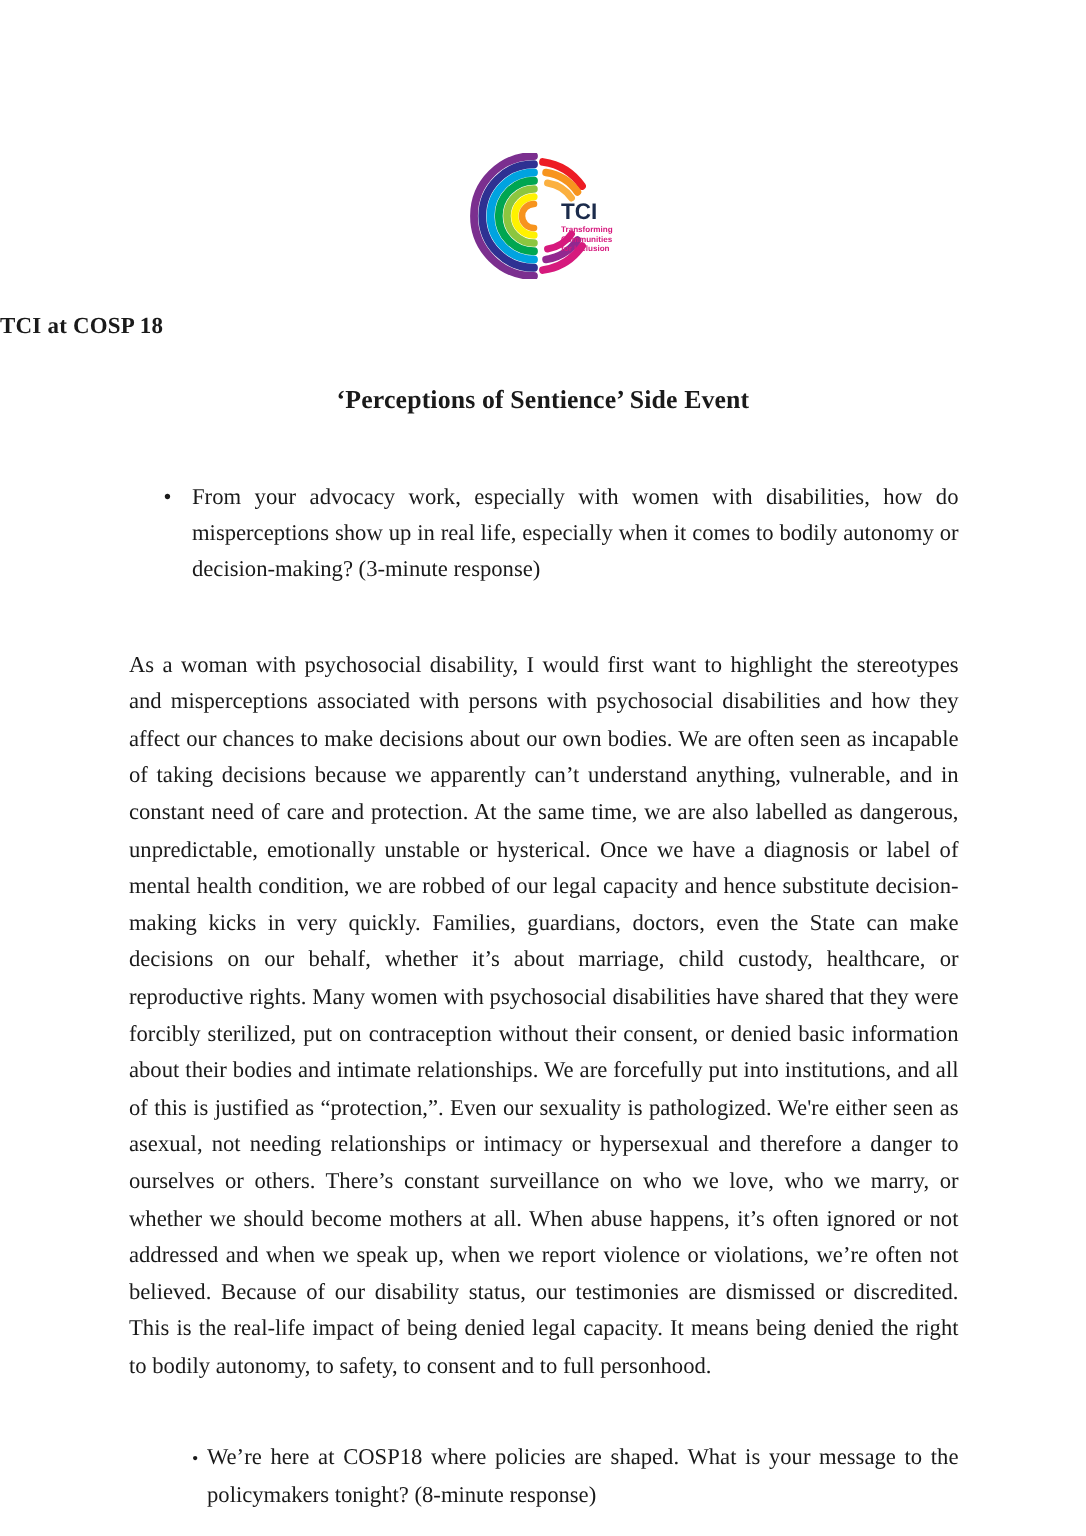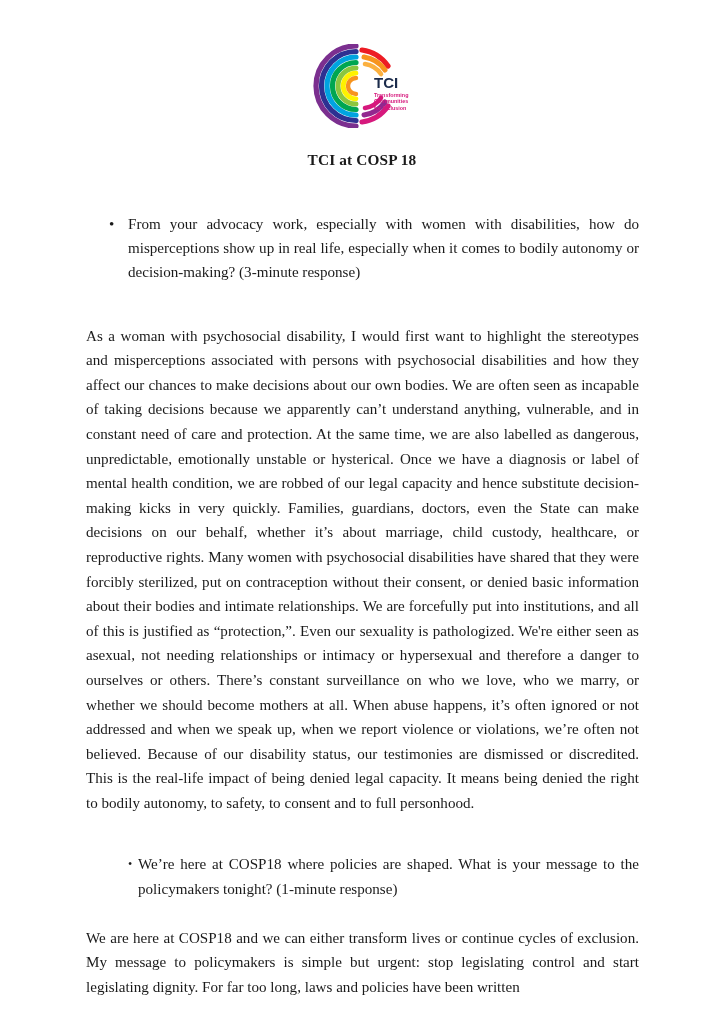--- a/index.html
+++ b/index.html
@@ -23,36 +23,35 @@
     padding: 0;
     position: relative;
   }
 
   
   .logo-block {
     width: 100%;
     display: flex;
     justify-content: center;
     align-items: flex-end;
-    padding-top: 44px;
+    padding-top: 102px;
   }
   .logo {
     width: 116px;
     height: 84px;
     position: relative;
   }
   .logo svg {
     display: block;
     width: 116px;
     height: 84px;
   }
 
   
   .heading-1 {
-    text-align: center;
     font-weight: bold;
     font-size: 15.3px;
     letter-spacing: 0.15px;
     margin: 0;
     padding-top: 23px;
   }
   .heading-2 {
     text-align: center;
     font-weight: bold;
     font-size: 17.2px;
@@ -144,35 +143,36 @@
 
         <text x="70" y="44" font-family="Liberation Sans, sans-serif" font-size="15" font-weight="bold" fill="#1b2b4b">TCI</text>
         <text x="70" y="52.5" font-family="Liberation Sans, sans-serif" font-size="5.4" font-weight="bold" fill="#d6197d">Transforming</text>
         <text x="70" y="59" font-family="Liberation Sans, sans-serif" font-size="5.4" font-weight="bold" fill="#d6197d">Communities</text>
         <text x="70" y="65.5" font-family="Liberation Sans, sans-serif" font-size="5.4" font-weight="bold" fill="#d6197d">for Inclusion</text>
       </svg>
     </div>
   </div>
 
   <h1 class="heading-1">TCI at COSP 18</h1>
+  <h2 class="heading-2">‘Perceptions of Sentience’ Side Event</h2>
 
   <div class="content">
 
     <ul class="q-list">
       <li class="q-item level-a">
         <span class="bullet">•</span>
         <span>From your advocacy work, especially with women with disabilities, how do misperceptions show up in real life, especially when it comes to bodily autonomy or decision-making? (3-minute response)</span>
       </li>
     </ul>
 
     <p class="body-para para-1">As a woman with psychosocial disability, I would first want to highlight the stereotypes and misperceptions associated with persons with psychosocial disabilities and how they affect our chances to make decisions about our own bodies. We are often seen as incapable of taking decisions because we apparently can’t understand anything, vulnerable, and in constant need of care and protection. At the same time, we are also labelled as dangerous, unpredictable, emotionally unstable or hysterical. Once we have a diagnosis or label of mental health condition, we are robbed of our legal capacity and hence substitute decision-making kicks in very quickly. Families, guardians, doctors, even the State can make decisions on our behalf, whether it’s about marriage, child custody, healthcare, or reproductive rights. Many women with psychosocial disabilities have shared that they were forcibly sterilized, put on contraception without their consent, or denied basic information about their bodies and intimate relationships. We are forcefully put into institutions, and all of this is justified as “protection,”. Even our sexuality is pathologized. We're either seen as asexual, not needing relationships or intimacy or hypersexual and therefore a danger to ourselves or others. There’s constant surveillance on who we love, who we marry, or whether we should become mothers at all. When abuse happens, it’s often ignored or not addressed and when we speak up, when we report violence or violations, we’re often not believed. Because of our disability status, our testimonies are dismissed or discredited. This is the real-life impact of being denied legal capacity. It means being denied the right to bodily autonomy, to safety, to consent and to full personhood.</p>
 
     <ul class="q-list">
       <li class="q-item level-b">
         <span class="bullet">•</span>
-        <span>We’re here at COSP18 where policies are shaped. What is your message to the policymakers tonight?  (1-minute response)</span>
+        <span>We’re here at COSP18 where policies are shaped. What is your message to the policymakers tonight?  (8-minute response)</span>
       </li>
     </ul>
 
     <p class="body-para para-2"><span>We are here at COSP18 and we can either transform lives or continue cycles of exclusion. My message to policymakers is simple but urgent: stop legislating control and start legislating dignity. For far too long, laws and policies have been written </span></p>
 
   </div>
 </div>
 
 </body></html>

